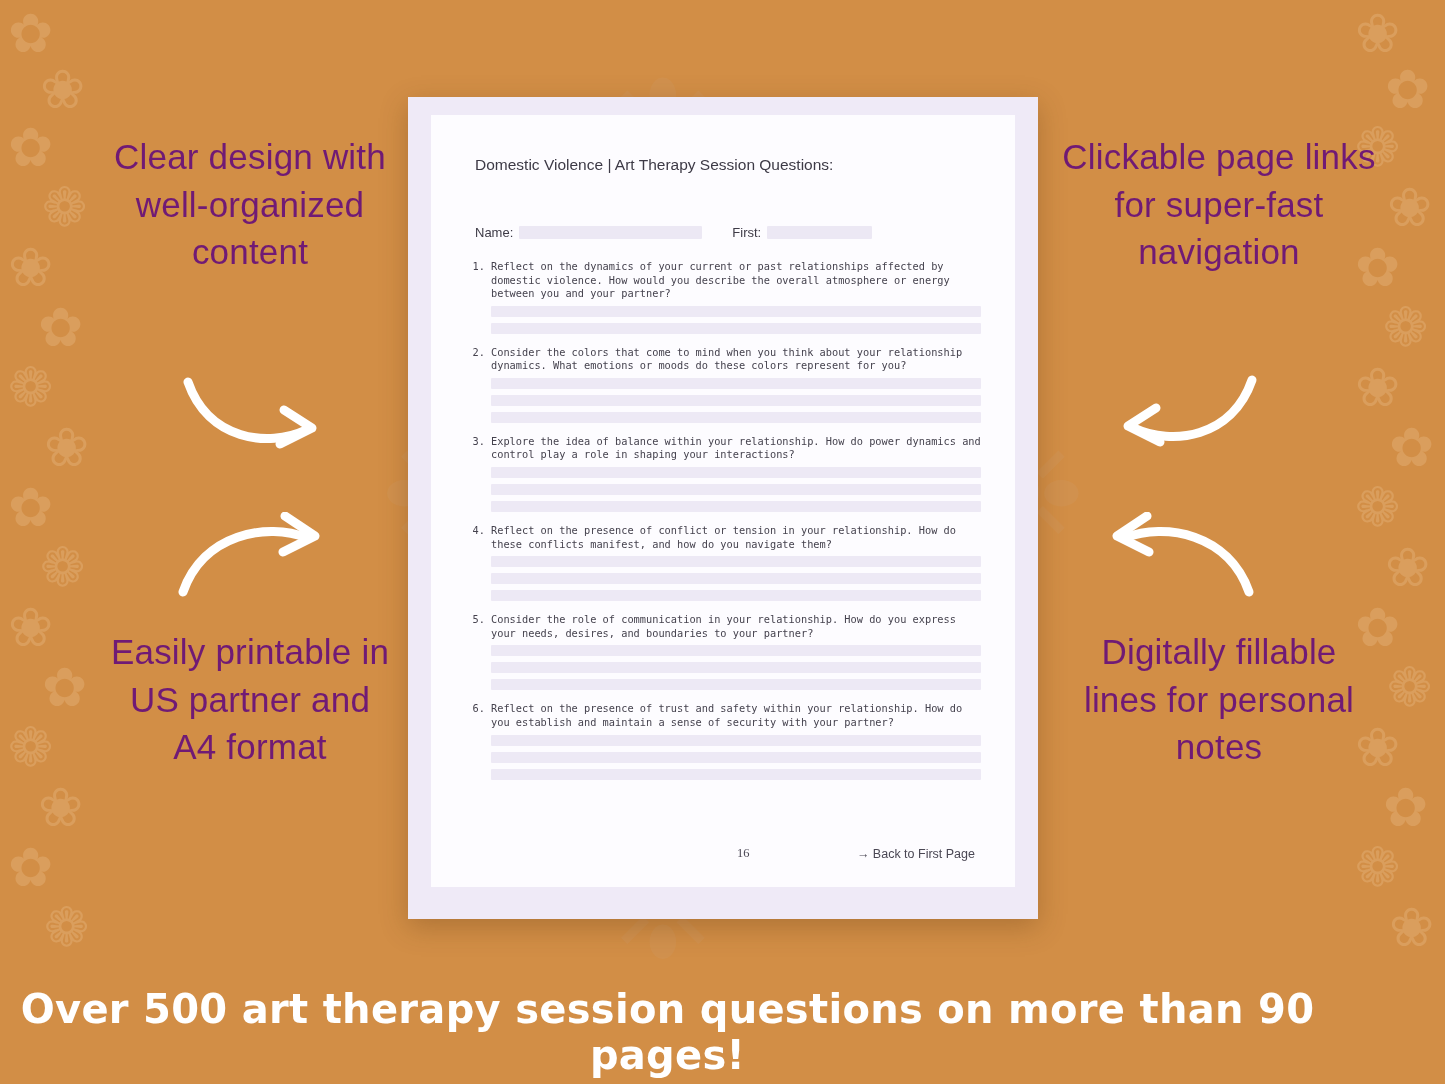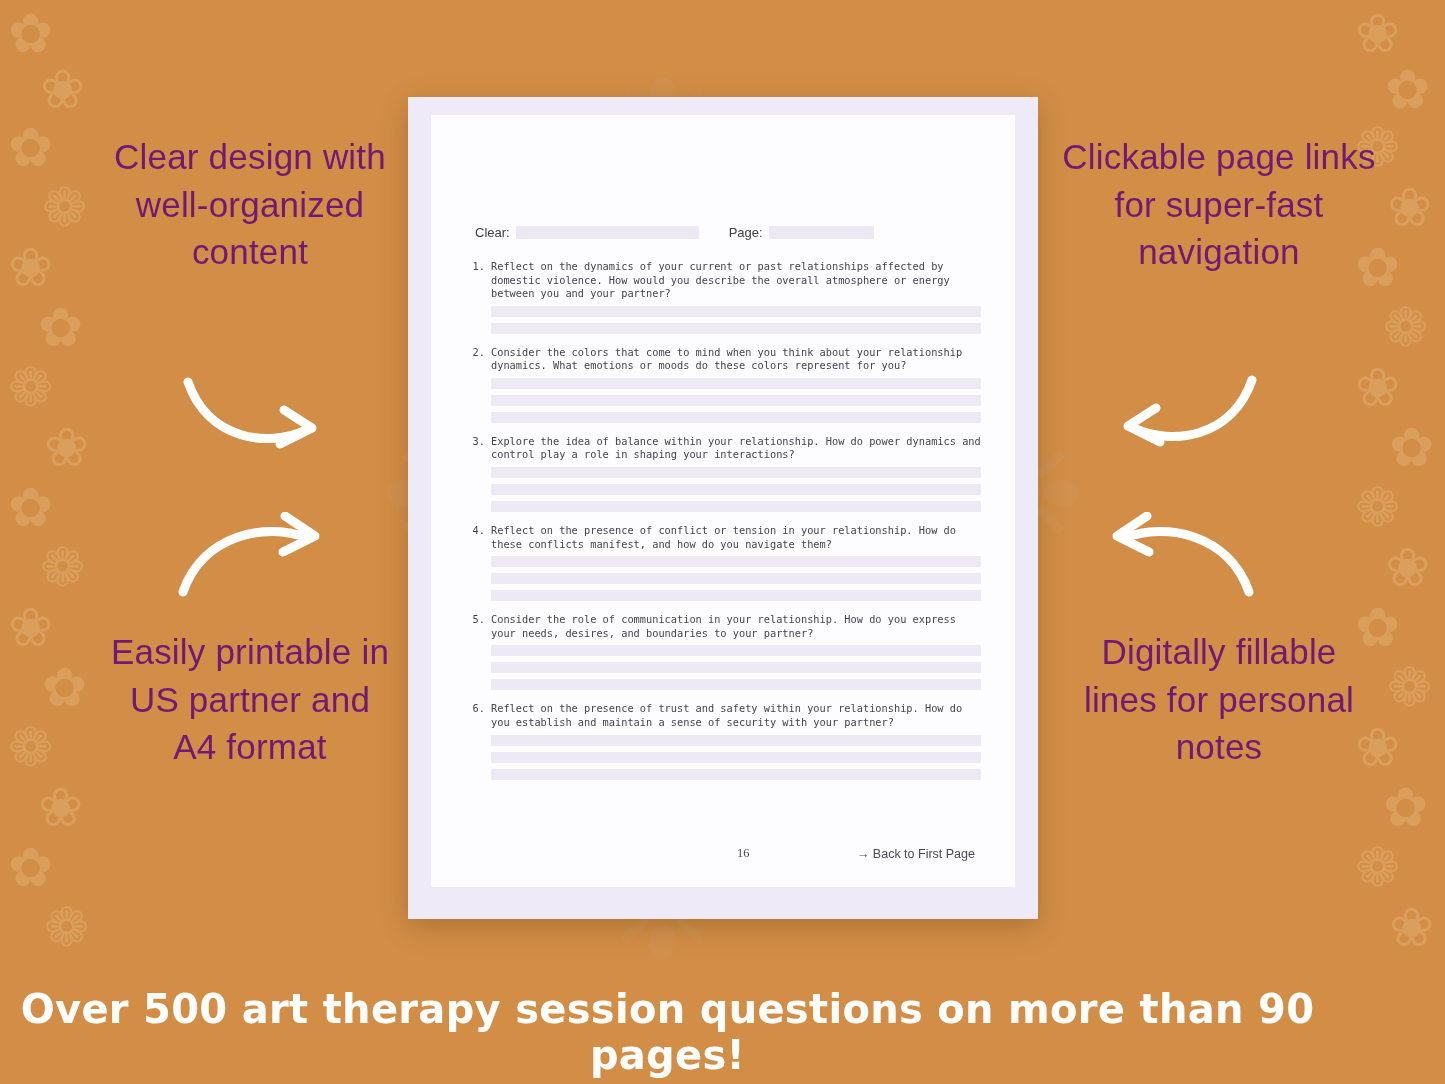--- a/index.html
+++ b/index.html
@@ -244,26 +244,27 @@
   <svg width="165" height="95" viewBox="0 0 165 95">
     <path d="M157 80 C137 22, 73 10, 33 26" stroke="#ffffff" stroke-width="9" fill="none" stroke-linecap="round"></path>
     <path d="M55 4 L25 24 L57 40" stroke="#ffffff" stroke-width="9" fill="none" stroke-linecap="round" stroke-linejoin="round"></path>
   </svg>
 </div>
 
 <div class="page-shadow">
   <div class="page-inner">
 
     <div class="doc-head">
+      <div class="l1">Domestic Violence | Art Therapy Session Questions:</div>
     </div>
 
     <div class="namerow">
-      <span class="lbl">Clear:</span>
+      <span class="lbl">Name:</span>
       <span class="blank name"></span>
-      <span class="lbl">Page:</span>
+      <span class="lbl">First:</span>
       <span class="blank date"></span>
     </div>
 
     <div class="qlist">
 
       <div class="qitem">
         <div class="qtext">
           <span class="qnum">1.</span>
           <span class="qbody">Reflect on the dynamics of your current or past relationships affected by domestic violence. How would you describe the overall atmosphere or energy between you and your partner?</span>
         </div>

